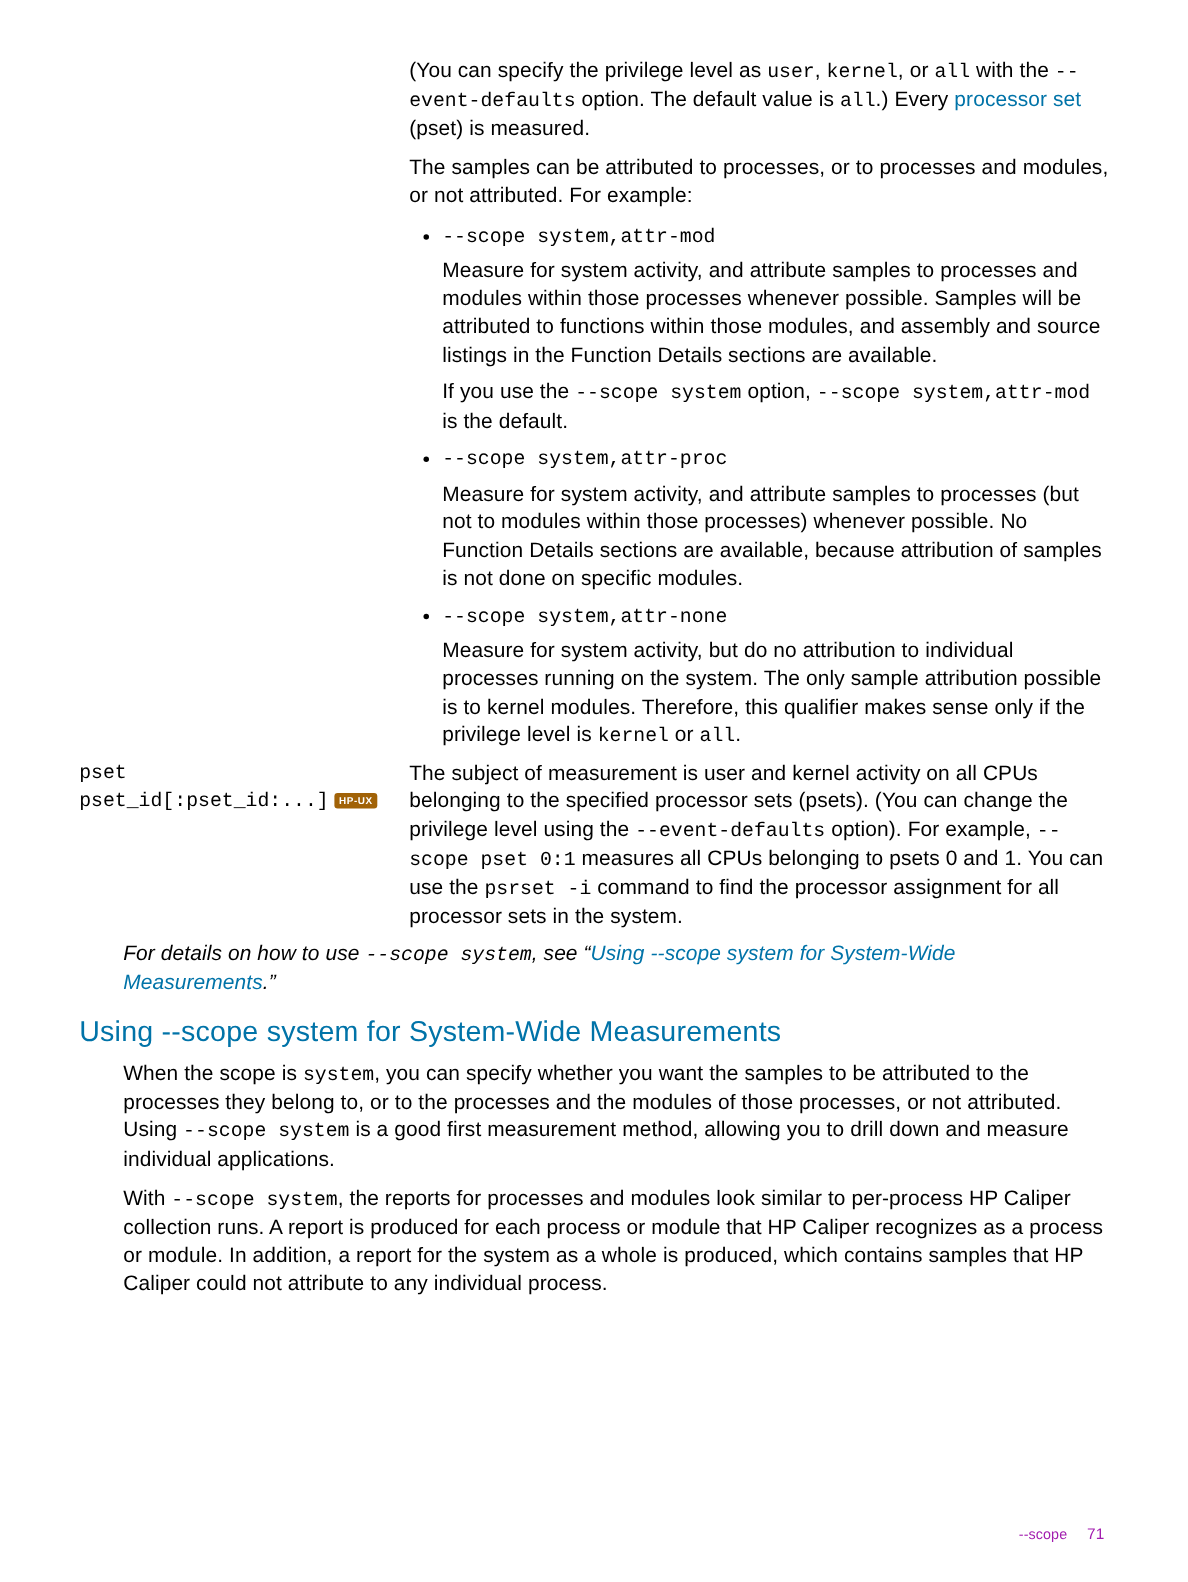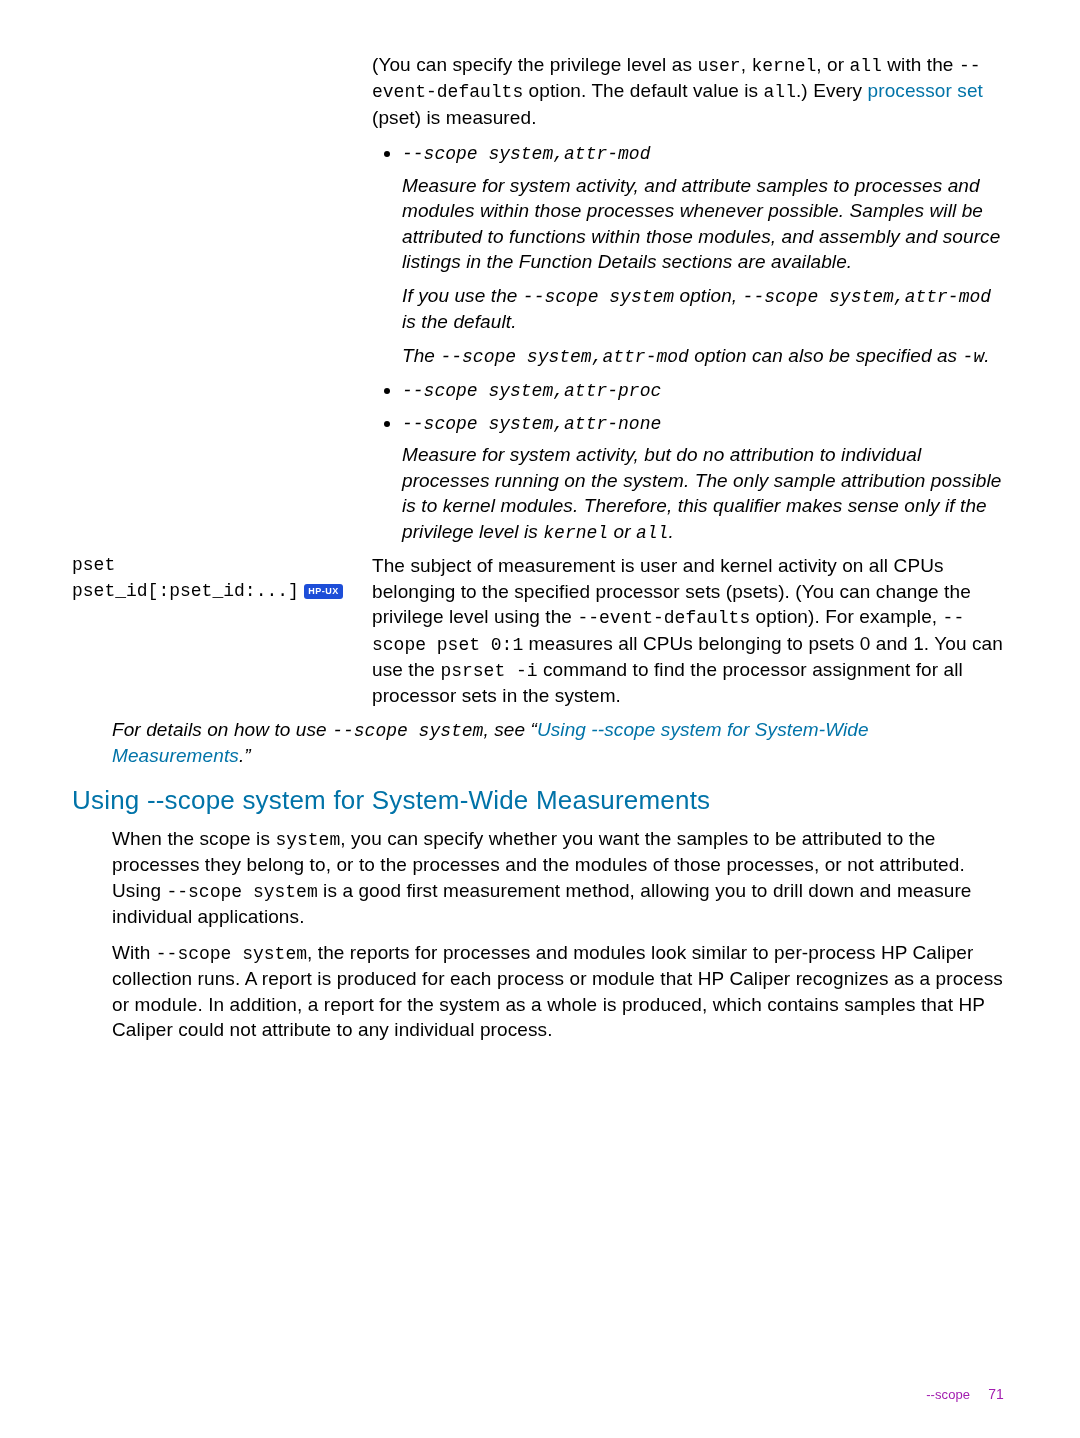--- a/index.html
+++ b/index.html
@@ -45,34 +45,34 @@
   .right-col {
     flex: 1;
   }
   .right-indent { margin-left: 300px; }
   p { margin: 0 0 10px 0; }
   ul.bullets {
     list-style: disc;
     padding-left: 30px;
     margin: 6px 0 8px 0;
   }
-  ul.bullets > li { margin-bottom: 6px; font-style: italic; }
+  ul.bullets > li { margin-bottom: 6px; }
   .sub { margin-top: 6px; }
   .sub p { margin: 4px 0 8px 0; }
   .body-indent { margin-left: 40px; }
   h2.section-heading {
     color: #0073a8;
     font-weight: 300;
     font-size: 26px;
     margin: 14px 0 8px 0;
     letter-spacing: 0.2px;
   }
   .badge {
     display: inline-block;
-    background: #1d4ed8;
+    background: #a16207;
     color: #fff;
     font-size: 9px;
     font-weight: 700;
     letter-spacing: 0.5px;
     padding: 1px 4px;
     border-radius: 3px;
     vertical-align: 2px;
     font-family: Arial, sans-serif;
   }
   .footer {
@@ -88,36 +88,37 @@
 </style>
 </head>
 <body>
 
 <div class="page">
 
   <div class="right-indent">
     <p>
       <span>(You can specify the privilege level as </span><span class="mono">user</span><span>, </span><span class="mono">kernel</span><span>, or </span><span class="mono">all</span><span> with the </span><span class="mono">--event-defaults</span><span> option. The default value is </span><span class="mono">all</span><span>.) Every </span><span class="link">processor set</span><span> (pset) is measured.</span>
     </p>
+    <p>The samples can be attributed to processes, or to processes and modules, or not attributed. For example:</p>
 
     <ul class="bullets">
       <li>
         <span class="mono">--scope system,attr-mod</span>
         <div class="sub">
           <p>Measure for system activity, and attribute samples to processes and modules within those processes whenever possible. Samples will be attributed to functions within those modules, and assembly and source listings in the Function Details sections are available.</p>
           <p>
             <span>If you use the </span><span class="mono">--scope system</span><span> option, </span><span class="mono">--scope system,attr-mod</span><span> is the default.</span>
           </p>
-          <p>
-            <span>The </span><span class="mono">--scope system,attr-mod</span><span> option can also be specified as </span><span class="mono">-w</span><span>.</span>
-          </p>
         </div>
       </li>
       <li>
         <span class="mono">--scope system,attr-proc</span>
+        <div class="sub">
+          <p>Measure for system activity, and attribute samples to processes (but not to modules within those processes) whenever possible. No Function Details sections are available, because attribution of samples is not done on specific modules.</p>
+        </div>
       </li>
       <li>
         <span class="mono">--scope system,attr-none</span>
         <div class="sub">
           <p>
             <span>Measure for system activity, but do no attribution to individual processes running on the system. The only sample attribution possible is to kernel modules. Therefore, this qualifier makes sense only if the privilege level is </span><span class="mono">kernel</span><span> or </span><span class="mono">all</span><span>.</span>
           </p>
         </div>
       </li>
     </ul>

